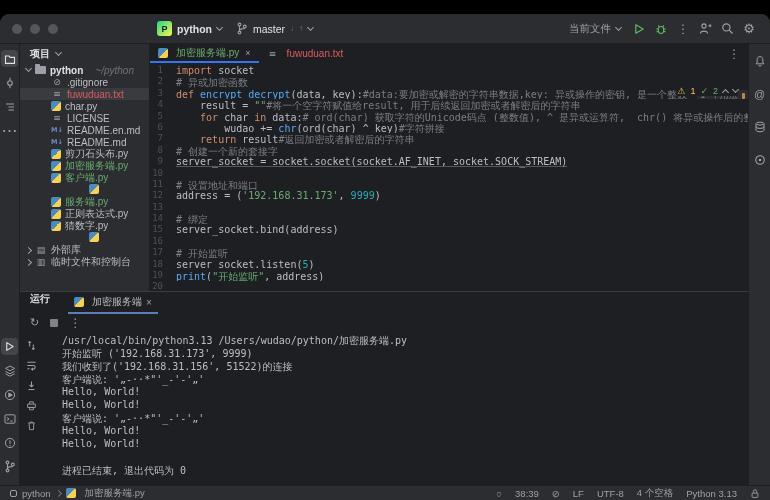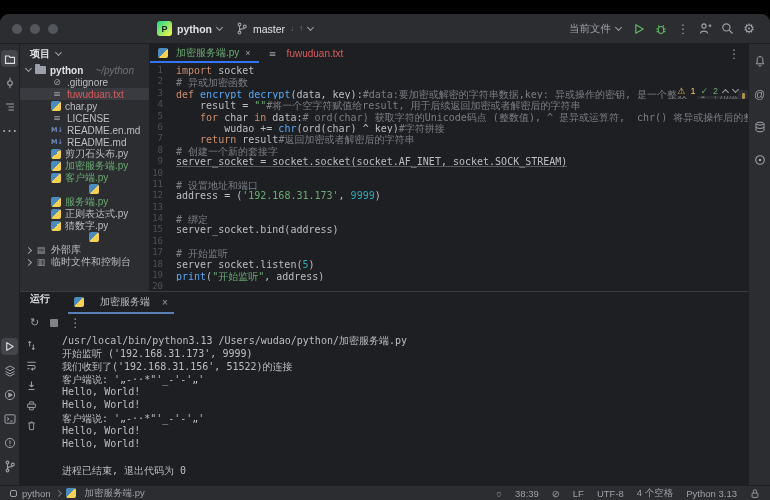--- a/index.html
+++ b/index.html
@@ -79,21 +79,21 @@
   .tk-inlay{color:#7a7e85;background:#2b2d30;border-radius:3px;margin-left:10px;padding:0 3px;font-size:9px;}
   .inspections{position:absolute;top:23px;right:10px;display:flex;align-items:center;gap:5px;
     font-size:9px;color:#9da0a8;background:#1e1f22;}
   .warn{color:#f2c55c;}
   .ok{color:#6aab73;}
   .scroll-mark{position:absolute;top:30px;right:3px;width:3px;height:6px;background:#b38b4d;border-radius:1px;}
   
   .run-panel{flex:1;border-top:1px solid #393b40;display:flex;flex-direction:column;min-height:0;background:#1e1f22;}
   .run-header{height:22px;display:flex;padding-left:10px;font-size:10px;flex-shrink:0;}
   .run-title{font-weight:bold;color:#dfe1e5;margin-right:18px;}
-  .run-tab{display:flex;align-items:center;gap:12px;height:100%;padding:0 6px;border-bottom:2px solid #5a7fb8;color:#bcbec4;}
+  .run-tab{display:flex;align-items:center;gap:4px;height:100%;padding:0 6px;border-bottom:2px solid #5a7fb8;color:#bcbec4;}
   .run-toolbar{height:17px;display:flex;align-items:center;gap:11px;padding-left:10px;color:#9da0a8;flex-shrink:0;font-size:11px;}
   .stop-sq{width:8px;height:8px;background:#808387;border-radius:1px;}
   .console{flex:1;position:relative;padding:3px 0 0 42px;overflow:hidden;}
   .console-line{height:13px;line-height:13px;font:10px "DejaVu Sans Mono",monospace;white-space:pre;color:#bcbec4;}
   .console-gutter{position:absolute;left:5px;top:8px;display:flex;flex-direction:column;gap:7px;color:#9da0a8;}
   .cg-icon{width:13px;height:13px;display:flex;align-items:center;justify-content:center;}
   
   .statusbar{height:15px;background:#2b2d30;border-top:1px solid #1e1f22;display:flex;align-items:center;
     padding:0 10px;font-size:9.5px;color:#9da0a8;flex-shrink:0;}
   .sb-left{display:flex;align-items:center;gap:5px;}

